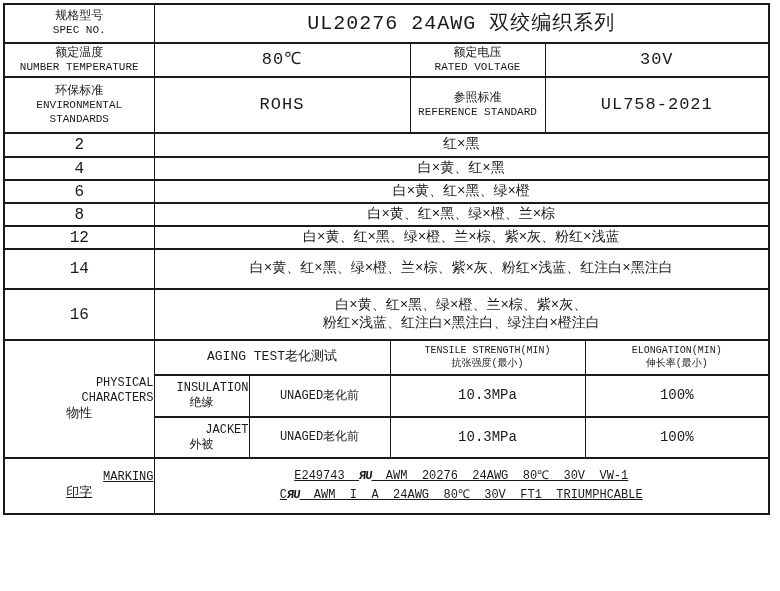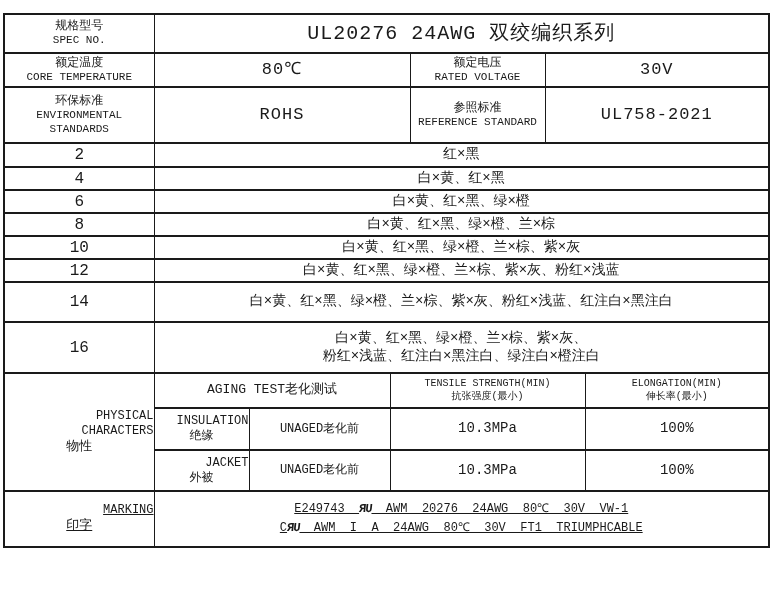--- a/index.html
+++ b/index.html
@@ -2,21 +2,21 @@
 <html><head>
 <meta charset="utf-8">
 <style>
   html,body{margin:0;padding:0;}
   body{
     width:780px;height:591px;background:#ffffff;color:#1a1a1a;
     font-family:"Liberation Mono","DejaVu Sans Mono",monospace;
     position:relative;overflow:hidden;
   }
   .sheet{
-    position:absolute;left:3px;top:13px;width:767px;
+    position:absolute;left:3px;top:3px;width:767px;
     border:2px solid #1a1a1a;box-sizing:border-box;background:#fff;
   }
   table.t{border-collapse:collapse;table-layout:fixed;width:100%;}
   table.t td{
     border:solid #1a1a1a;border-width:0 1px 2px 1px;
     text-align:center;vertical-align:middle;padding:0;line-height:1.25;
   }
   table.t td:first-child{border-left:0;}
   table.t td:last-child{border-right:0;}
   table.t.last tr:last-child td{border-bottom:0;text-decoration:underline;}
@@ -55,21 +55,21 @@
         <tr style="height:38px">
       <td>
         <div class="cn12">规格型号</div>
         <div class="en11">SPEC NO.</div>
       </td>
       <td colspan="3" class="title20">UL20276 24AWG 双绞编织系列</td>
     </tr>
     <tr style="height:34px">
       <td>
         <div class="cn12">额定温度</div>
-        <div class="en11">CORE TEMPERATURE</div>
+        <div class="en11">NUMBER TEMPERATURE</div>
       </td>
       <td class="big17">80℃</td>
       <td>
         <div class="cn12">额定电压</div>
         <div class="en11">RATED VOLTAGE</div>
       </td>
       <td class="big17">30V</td>
     </tr>
     <tr style="height:56px">
       <td>
@@ -101,24 +101,20 @@
       <td class="num16">4</td>
       <td class="colorline">白×黄、红×黑</td>
     </tr>
     <tr style="height:23px">
       <td class="num16">6</td>
       <td class="colorline">白×黄、红×黑、绿×橙</td>
     </tr>
     <tr style="height:23px">
       <td class="num16">8</td>
       <td class="colorline">白×黄、红×黑、绿×橙、兰×棕</td>
-    </tr>
-    <tr style="height:23px">
-      <td class="num16">10</td>
-      <td class="colorline">白×黄、红×黑、绿×橙、兰×棕、紫×灰</td>
     </tr>
     <tr style="height:23px">
       <td class="num16">12</td>
       <td class="colorline">白×黄、红×黑、绿×橙、兰×棕、紫×灰、粉红×浅蓝</td>
     </tr>
     <tr style="height:40px">
       <td class="num16">14</td>
       <td class="colorline">白×黄、红×黑、绿×橙、兰×棕、紫×灰、粉红×浅蓝、红注白×黑注白</td>
     </tr>
     <tr style="height:51px">

